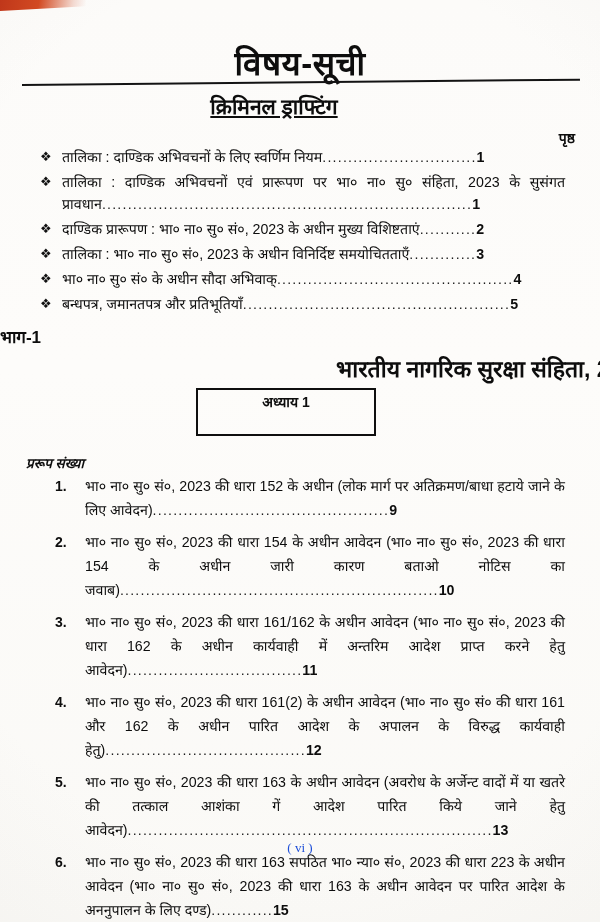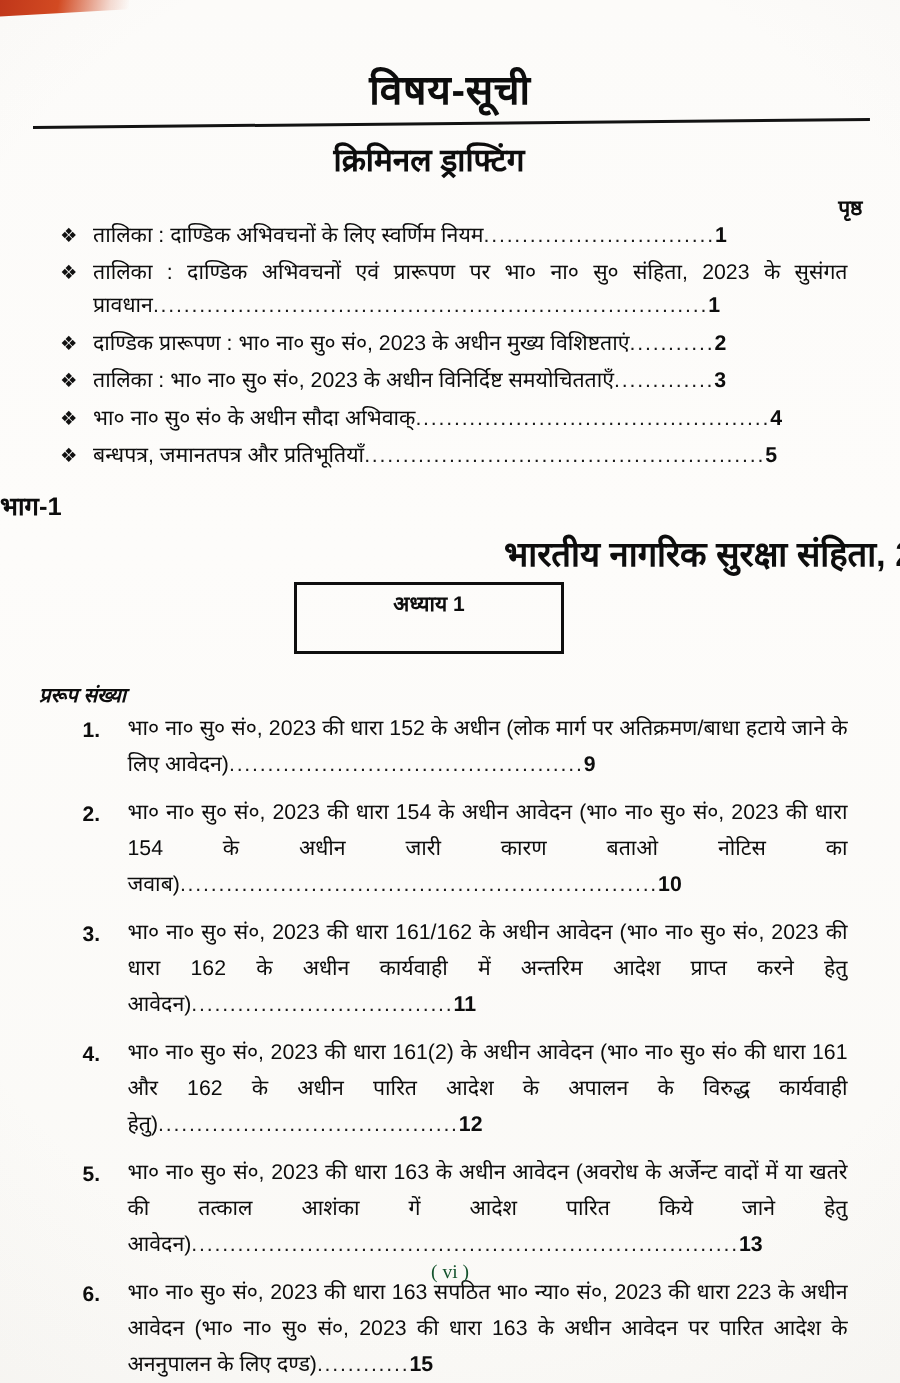--- a/index.html
+++ b/index.html
@@ -44,42 +44,43 @@
     height: 922px;
   }
 
   
   .main-title {
     position: absolute;
     left: 0;
     top: 40px;
     width: 600px;
     text-align: center;
-    font-size: 27px;
+    font-size: 33px;
     font-weight: 700;
     letter-spacing: 0.5px;
   }
   .title-rule {
     position: absolute;
     left: 22px;
     top: 84px;
     width: 558px;
     height: 2px;
     background: #131313;
     transform: rotate(-0.55deg);
     transform-origin: left center;
   }
   .sub-title {
     position: absolute;
-    left: 12px;
+    left: 0;
     top: 92px;
     width: 548px;
     text-align: center;
     font-size: 21px;
     font-weight: 700;
+    text-decoration: underline;
   }
   .col-head-page {
     position: absolute;
     right: 25px;
     top: 128px;
     font-size: 14px;
     font-weight: 700;
   }
 
   
@@ -197,21 +198,21 @@
 
   
   .folio {
     position: absolute;
     left: 0;
     top: 840px;
     width: 600px;
     text-align: center;
     font-size: 13px;
     font-family: "Liberation Serif", "DejaVu Serif", serif;
-    color: #14532d;
+    color: #1d4ed8;
   }
 </style>
 </head>
 <body>
 
 <div id="page">
   <div id="paper-tint"></div>
   <div id="cover-sliver"></div>
 
   <div class="content">

